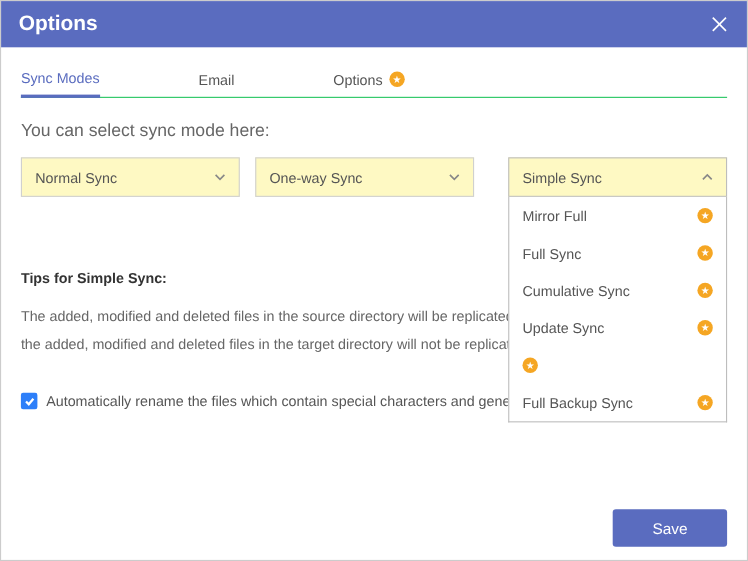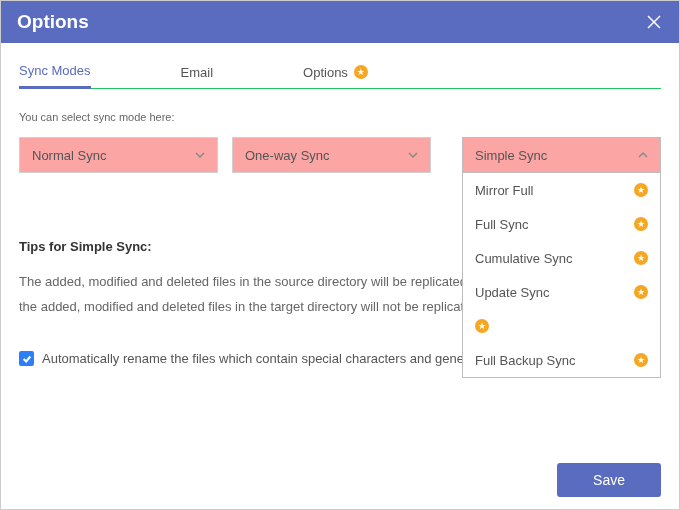--- a/index.html
+++ b/index.html
@@ -64,39 +64,39 @@
       border-radius: 50%;
       background: #f5a623;
       display: inline-flex;
       align-items: center; justify-content: center;
       color: #fff;
       font-size: 9px;
       line-height: 1;
     }
     .prompt {
       margin: 22px 0 14px 0;
-      font-size: 11px;
+      font-size: 16px;
       color: #666;
     }
     .selects-row {
       display: flex;
       gap: 14px;
     }
     .select {
       flex: 1;
       height: 36px;
       border: 1px solid #d0d0d0;
       display: flex;
       align-items: center;
       justify-content: space-between;
       padding: 0 12px;
       font-size: 13px;
       color: #555;
       cursor: pointer;
-      background: #fca5a5;
+      background: #fef9c3;
       position: relative;
     }
     .select.open { border-color: #bdbdbd; margin-left: 17px; }
     .chevron {
       width: 10px; height: 10px;
       display: inline-flex;
     }
     .chevron svg { stroke: #888; stroke-width: 1.5; fill: none; }
     .dropdown {
       position: absolute;

